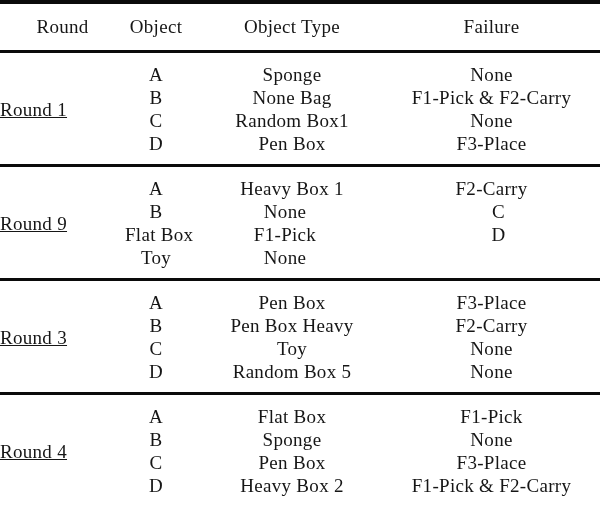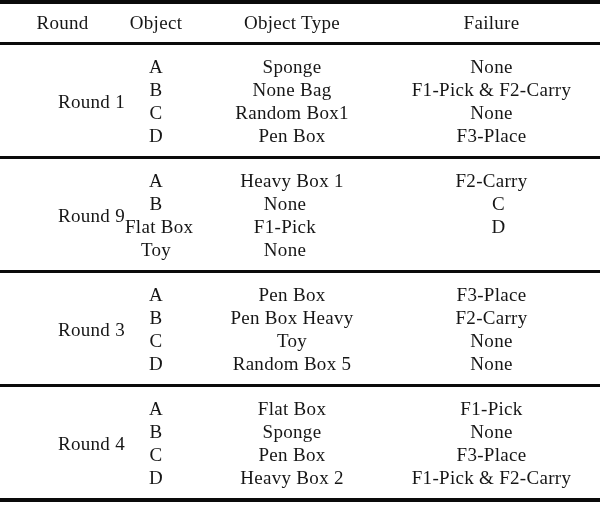--- a/index.html
+++ b/index.html
@@ -15,43 +15,44 @@
     position: relative;
   }
   .rule { width: 600px; background: #0a0a0a; }
   .rule.thick { height: 4px; }
   .rule.mid   { height: 3px; }
   .grid {
     display: grid;
     grid-template-columns: 125px 62px 210px 203px;
   }
   .header-row {
-    height: 38px;
+    height: 46px;
     align-items: center;
   }
   .block {
     padding: 10px 0 9px 0;
     grid-template-rows: repeat(4, 23px);
     grid-auto-flow: row;
   }
   .cell {
     text-align: center;
     line-height: 23px;
     white-space: nowrap;
   }
   .hcell {
     text-align: center;
     white-space: nowrap;
   }
   .round-label {
     grid-column: 1;
     grid-row: 1 / 5;
     align-self: center;
-    text-align: right;
+    text-align: left;
     line-height: 23px;
+    text-decoration: underline;
   }
   .col-failure { padding-right: 14px; }
 </style>
 </head>
 <body>
 
 <div class="page">
 
   <div class="rule thick"></div>
 

